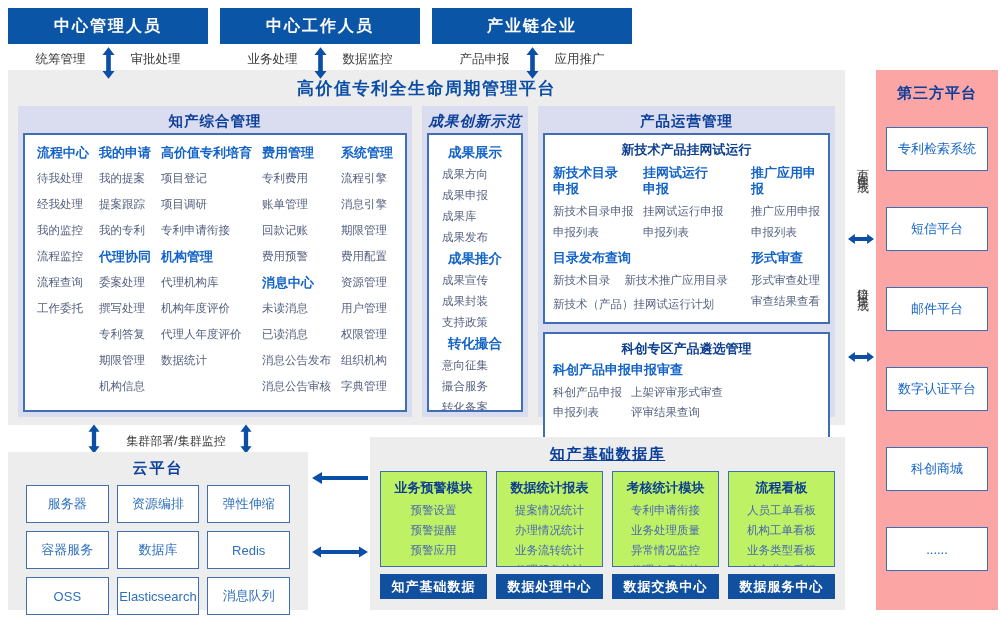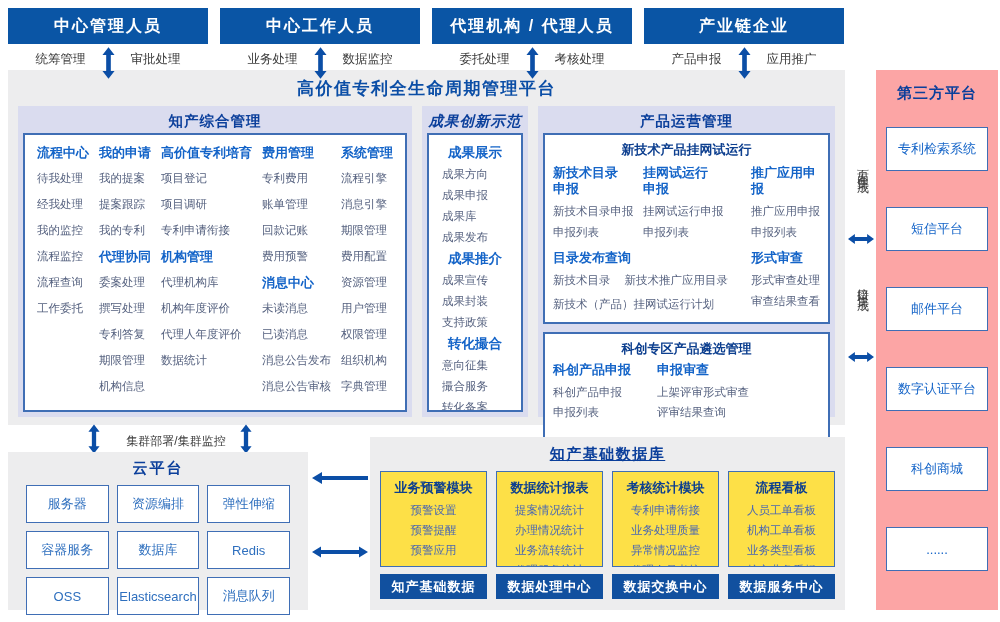--- a/index.html
+++ b/index.html
@@ -37,21 +37,21 @@
   .s2 .mi{padding-left:9px;margin-bottom:6px;}
   .s3{flex:1;}
   .s3-stack{flex:1;display:flex;flex-direction:column;gap:8px;}
   .s3 .white-box{overflow:hidden;}
   .wb-title{text-align:center;font-weight:bold;color:#0d3f8f;font-size:13px;padding:6px 0 4px;}
   .trial-grid{display:grid;grid-template-columns:82px 100px 1fr;column-gap:8px;row-gap:4px;padding:2px 8px 21px;}
   .pg-h{color:#1464c8;font-weight:bold;font-size:13px;line-height:16px;margin-bottom:7px;white-space:pre-line;}
   .trial-grid .mi{margin-bottom:6px;}
   .span2{grid-column:1 / span 2;}
   .inline-items{display:flex;flex-wrap:wrap;column-gap:14px;row-gap:3px;}
-  .sel-row{display:flex;gap:26px;padding:0 8px 4px;}
+  .sel-row{display:flex;padding:0 8px 4px;}
   .sel-row .mi{margin-bottom:5px;}
 
   
   .integ{position:absolute;left:847px;top:70px;width:27px;height:355px;}
   .integ-label{writing-mode:vertical-rl;font-size:12px;color:#3c3c3c;letter-spacing:4px;
                position:absolute;left:7px;}
   .hda{width:26px;height:12px;position:absolute;left:1px;}
 
   
   .sidebar{position:absolute;left:876px;top:70px;width:122px;height:540px;background:#fca5a5;}
@@ -78,21 +78,21 @@
   
   .conn{position:absolute;}
   .la,.hda2{width:56px;height:12px;}
 
   
   .db{position:absolute;left:370px;top:437px;width:475px;height:173px;background:#ededee;}
   .db-title{text-align:center;font-weight:bold;color:#0b3f9b;font-size:15px;
             padding:8px 0 7px;letter-spacing:1.5px;text-decoration:underline;}
   .db-cols{display:flex;gap:9px;padding:0 10px;height:128px;}
   .db-col{flex:1;display:flex;flex-direction:column;}
-  .db-box{flex:1;background:#fde047;border:1.5px solid #3f6eb5;padding:4px 2px;overflow:hidden;}
+  .db-box{flex:1;background:#bef264;border:1.5px solid #3f6eb5;padding:4px 2px;overflow:hidden;}
   .db-box-h{text-align:center;font-weight:bold;color:#0d3f8f;font-size:13px;margin:3px 0 6px;white-space:nowrap;}
   .db-box .mi{text-align:center;margin-bottom:5px;color:#4a67b2;}
   .db-bar{height:25px;margin-top:7px;background:#11509f;color:#fff;font-weight:bold;font-size:13px;
           display:flex;align-items:center;justify-content:center;letter-spacing:1px;}
 </style>
 </head>
 <body>
 
 <div id="app">
 
@@ -108,30 +108,20 @@
       </div>
     </div>
     <div class="tg">
       <div class="tg-bar">中心工作人员</div>
       <div class="tg-sub">
         <span class="tg-lab">业务处理</span>
         <svg class="arrow vda" viewBox="0 0 14 34">
             <path d="M7 0 L13.5 8.5 H9.5 V25.5 H13.5 L7 34 L0.5 25.5 H4.5 V8.5 H0.5 Z"></path>
           </svg>
         <span class="tg-lab">数据监控</span>
-      </div>
-    </div>
-    <div class="tg">
-      <div class="tg-bar">代理机构 / 代理人员</div>
-      <div class="tg-sub">
-        <span class="tg-lab">委托处理</span>
-        <svg class="arrow vda" viewBox="0 0 14 34">
-            <path d="M7 0 L13.5 8.5 H9.5 V25.5 H13.5 L7 34 L0.5 25.5 H4.5 V8.5 H0.5 Z"></path>
-          </svg>
-        <span class="tg-lab">考核处理</span>
       </div>
     </div>
     <div class="tg">
       <div class="tg-bar">产业链企业</div>
       <div class="tg-sub">
         <span class="tg-lab">产品申报</span>
         <svg class="arrow vda" viewBox="0 0 14 34">
             <path d="M7 0 L13.5 8.5 H9.5 V25.5 H13.5 L7 34 L0.5 25.5 H4.5 V8.5 H0.5 Z"></path>
           </svg>
         <span class="tg-lab">应用推广</span>

